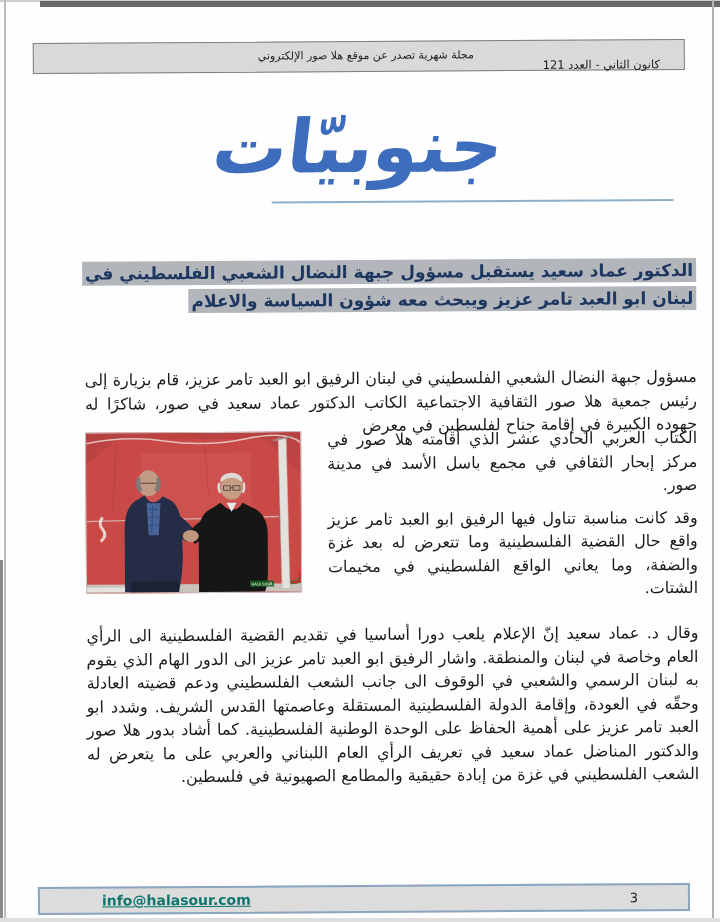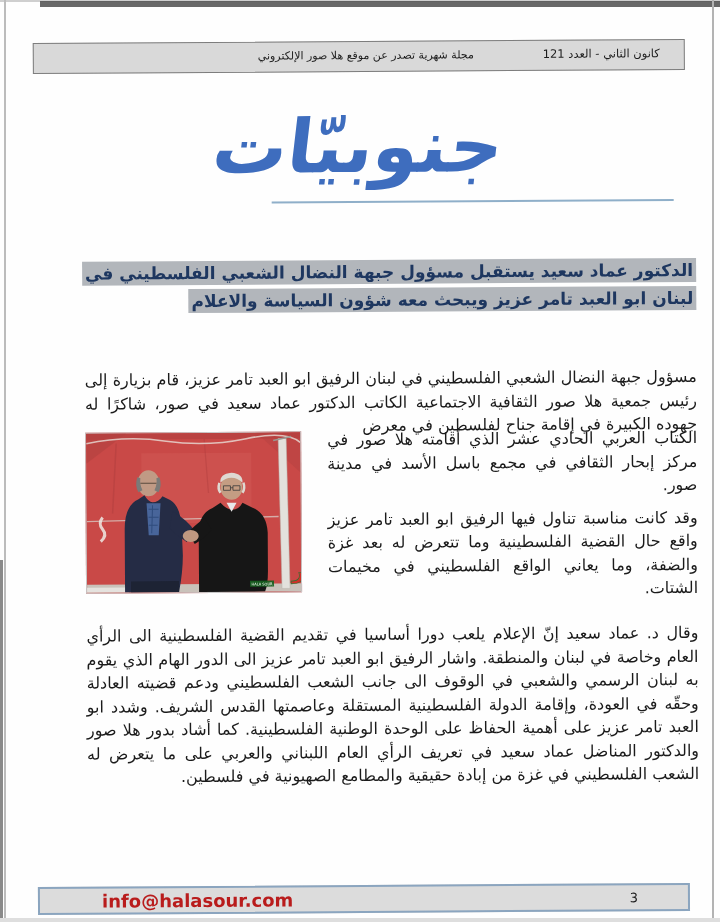--- a/index.html
+++ b/index.html
@@ -12,21 +12,21 @@
   .scan-top-light{position:absolute;left:0;top:0;width:720px;height:2px;background:#cfcfcf;}
   .scan-top{position:absolute;left:40px;top:1px;width:680px;height:6px;background:#4d4d4d;opacity:.85;}
   .scan-left{position:absolute;left:4px;top:0;width:2px;height:922px;background:#bcbcbc;}
   .scan-left-dark{position:absolute;left:0;top:560px;width:3px;height:362px;background:#8a8a8a;}
   .scan-right{position:absolute;left:712px;top:0;width:2px;height:922px;background:#b3b3b3;}
   .scan-bottom{position:absolute;left:0;top:918px;width:720px;height:4px;background:#dedede;}
 
   
   .header-bar{position:absolute;left:35px;top:41px;width:650px;height:29px;
               background:#d9d9d9;border:1px solid #7d7d7d;direction:rtl;}
-  .header-bar .issue{position:absolute;right:24px;top:6px;font-size:11.5px;color:#1c1c1c;}
+  .header-bar .issue{position:absolute;right:24px;top:17px;font-size:11.5px;color:#1c1c1c;}
   .header-bar .tagline{position:absolute;left:332px;top:7px;transform:translateX(-50%);
                        font-size:11px;color:#1c1c1c;white-space:nowrap;}
 
   
   .logo{position:absolute;left:0;top:96px;width:720px;text-align:center;
         color:#3e6dbe;font-size:74px;font-weight:bold;line-height:100px;
         transform:skewX(-7deg);letter-spacing:-2px;direction:rtl;}
   .logo-underline{position:absolute;left:273px;top:201px;width:402px;height:2px;
                   background:#8fafc9;}
 
@@ -45,21 +45,21 @@
   .beside-col{width:370px;margin-left:26px;}
   .beside-col p{margin:0 0 9px 0;}
   .photo-frame{width:214px;height:159px;border:1px solid #c8c8c8;background:#c94544;
                flex:none;margin-top:3px;}
   .photo-frame svg{display:block;}
   .p3{position:absolute;left:85px;top:607px;width:612px;}
 
   
   .footer-bar{position:absolute;left:35px;top:885px;width:648px;height:24px;
               background:#dcdcdc;border:2px solid #8ba5bf;display:flex;align-items:center;}
-  .footer-bar .email{margin-left:62px;font-size:18px;color:#b91c1c;font-weight:600;}
+  .footer-bar .email{margin-left:62px;font-size:14px;color:#0f766e;font-weight:600;text-decoration:underline;}
   .footer-bar .pagenum{margin-left:auto;margin-right:50px;font-size:13px;color:#222;}
 </style>
 </head>
 <body>
 
 <div class="page">
 
   <div class="tilt">
 
     <div class="header-bar">

